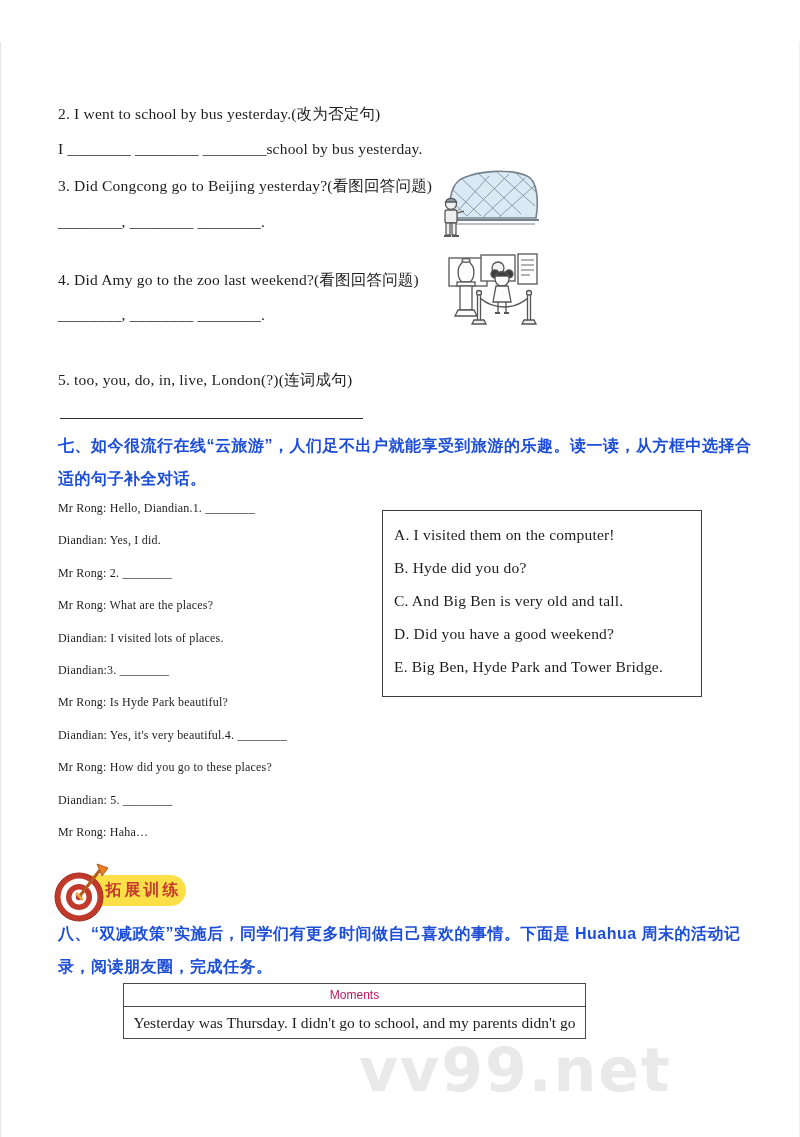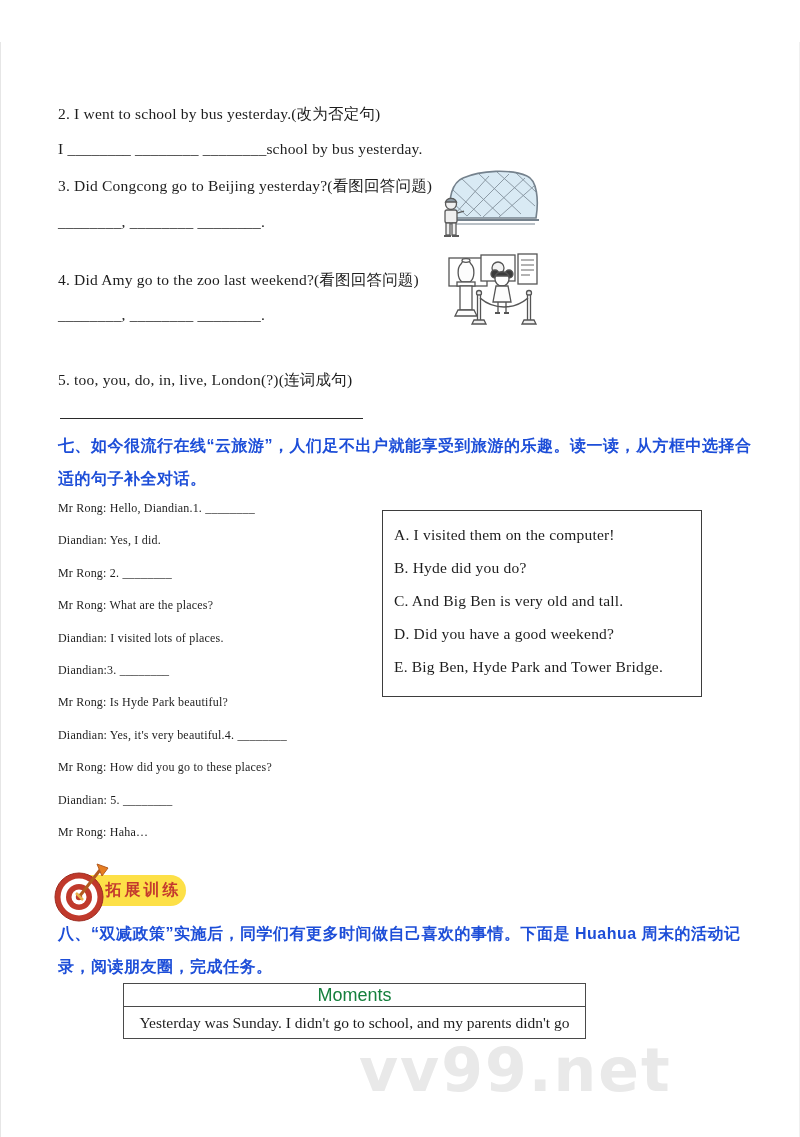--- a/index.html
+++ b/index.html
@@ -31,21 +31,21 @@
     display:flex;align-items:center;justify-content:center;padding-left:28px;
     font-family:"Liberation Sans",sans-serif;font-weight:bold;font-size:16px;
     color:#c43a2e;letter-spacing:3px;
   }
   .badge-target{position:absolute;left:0;top:2px;}
   .moments-table{
     position:absolute;left:122px;top:941px;width:463px;
     border:1.2px solid #4a4a4a;box-sizing:border-box;text-align:center;
   }
   .moments-header{
-    font-family:"Liberation Sans",sans-serif;font-size:18px;color:#15803d;
+    font-family:"Liberation Sans",sans-serif;font-size:12px;color:#be185d;
     height:22px;line-height:22px;border-bottom:1.2px solid #4a4a4a;
   }
   .moments-body{font-size:15.5px;height:31px;line-height:31px;white-space:pre;}
   .watermark{
     position:absolute;left:358px;top:993px;
     font-family:"DejaVu Sans",sans-serif;font-weight:bold;font-size:60px;
     color:#e9e9e9;letter-spacing:2px;user-select:none;
   }
   .page-break-band{
     position:absolute;left:0;top:1112px;width:800px;height:11px;
@@ -167,20 +167,20 @@
       <path d="M26,35 L47,8" stroke="#b35a1f" stroke-width="3" fill="none"></path>
       <path d="M44,2 L55,6 L49,14 Z" fill="#e67e22" stroke="#b35a1f" stroke-width="1"></path>
       <path d="M23,31 L30,38" stroke="#e8b04a" stroke-width="2.5" fill="none"></path>
     </svg>
   </div>
 
   <div class="cn-heading" style="top:875px">八、“双减政策”实施后，同学们有更多时间做自己喜欢的事情。下面是 Huahua 周末的活动记录，阅读朋友圈，完成任务。</div>
 
   <div class="moments-table">
     <div class="moments-header">Moments</div>
-    <div class="moments-body">Yesterday was Sunday. I didn't go to school, and my parents didn't go</div>
+    <div class="moments-body">Yesterday was Thursday. I didn't go to school, and my parents didn't go</div>
   </div>
 
   <div class="watermark">vv99.net</div>
 
   <div class="page-break-band"></div>
 
 </div>
 
 </body></html>

